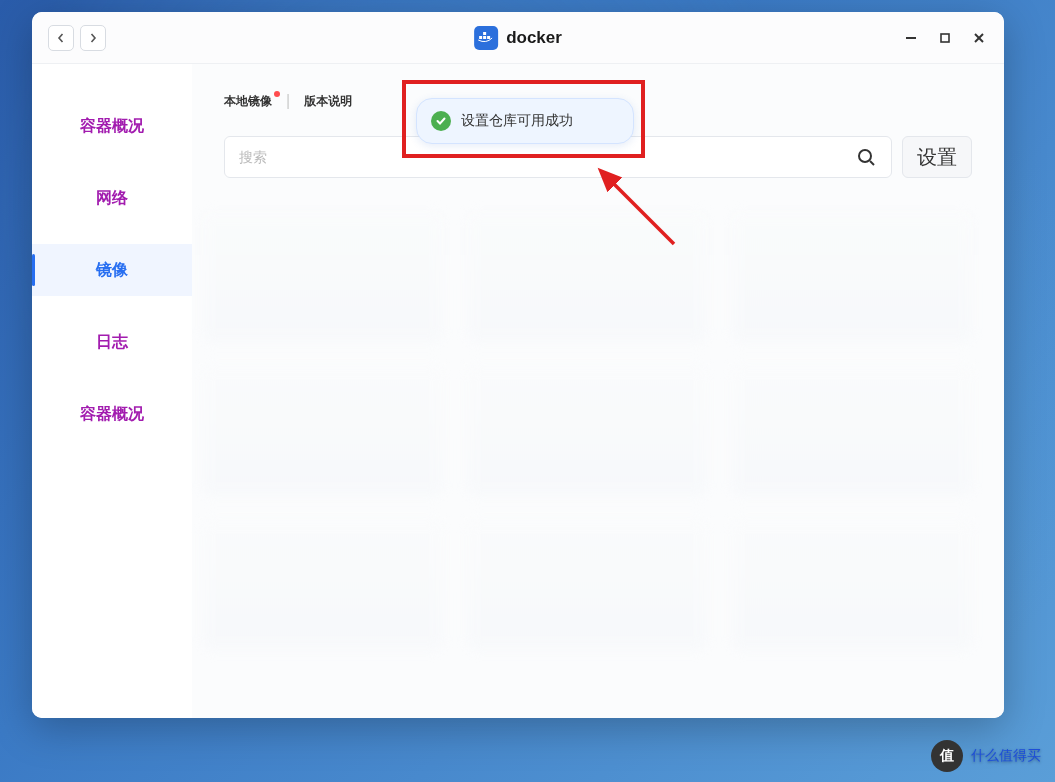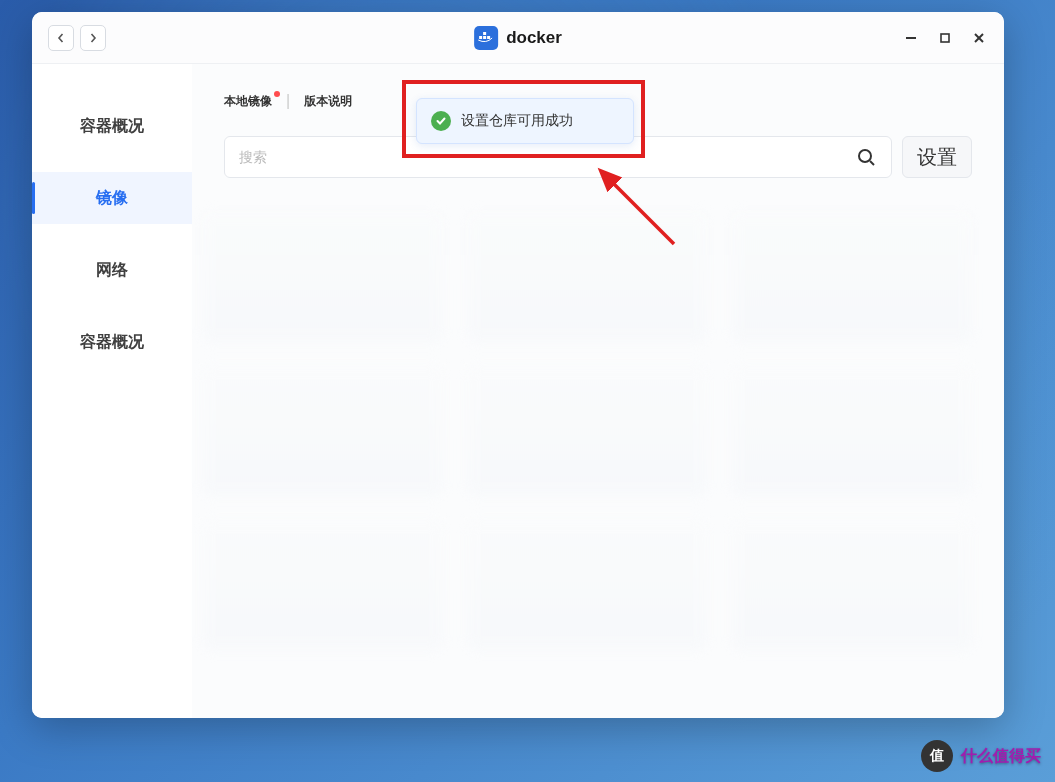--- a/index.html
+++ b/index.html
@@ -14,21 +14,21 @@
     .nav-btn svg { width: 10px; height: 10px; }
     .title-center { position: absolute; left: 50%; transform: translateX(-50%); display: flex; align-items: center; gap: 8px; }
     .docker-logo { width: 24px; height: 24px; background: #2b6fdc; border-radius: 5px; display: flex; align-items: center; justify-content: center; }
     .title-text { font-size: 17px; font-weight: 600; color: #1a1a1a; }
     .win-buttons { margin-left: auto; display: flex; gap: 16px; }
     .win-btn { width: 18px; height: 18px; display: flex; align-items: center; justify-content: center; cursor: pointer; color: #333; }
     
     .body { flex: 1; display: flex; overflow: hidden; }
     
     .sidebar { width: 160px; padding-top: 36px; background: #fff; }
-    .side-item { height: 52px; display: flex; align-items: center; justify-content: center; font-size: 16px; font-weight: 600; color: #404040; cursor: pointer; margin-bottom: 20px; }
+    .side-item { height: 52px; display: flex; align-items: center; justify-content: center; font-size: 16px; font-weight: 600; color: #a21caf; cursor: pointer; margin-bottom: 20px; }
     .side-item.active { color: #276ef1; background: #f0f5ff; position: relative; }
     .side-item.active::before { content: ''; position: absolute; left: 0; top: 10px; bottom: 10px; width: 3px; background: #276ef1; border-radius: 2px; }
     
     .main { flex: 1; padding: 28px 32px; background: #fbfcfd; position: relative; }
     
     .tabs { display: flex; align-items: center; gap: 14px; margin-bottom: 26px; }
     .tab { font-size: 12px; font-weight: 600; color: #333; cursor: pointer; position: relative; }
     .tab .notif-dot { position: absolute; top: -2px; right: -8px; width: 6px; height: 6px; background: #ff4d4f; border-radius: 50%; }
     .tab-sep { color: #ccc; font-size: 16px; }
     
@@ -36,30 +36,30 @@
     .search-box { flex: 1; height: 42px; border: 1px solid #e4e7ec; border-radius: 6px; display: flex; align-items: center; padding: 0 14px; background: #fff; }
     .search-box input { flex: 1; border: none; outline: none; font-size: 14px; color: #333; background: transparent; }
     .search-box input::placeholder { color: #bbb; }
     .search-icon { color: #555; }
     .action-btn { height: 42px; padding: 0 14px; border: 1px solid #e4e7ec; border-radius: 6px; background: #f6f7f9; color: #333; font-size: 20px; cursor: pointer; display: flex; align-items: center; }
     
     .content-blur { flex: 1; position: absolute; top: 140px; left: 10px; right: 32px; bottom: 0; display: grid; grid-template-columns: repeat(3, 1fr); grid-auto-rows: 130px; gap: 24px; padding-top: 8px; }
     .blur-card { background: linear-gradient(180deg, #fafbfc 0%, #f5f7fa 100%); border-radius: 8px; filter: blur(6px); opacity: 0.6; }
     
     .toast-highlight { position: absolute; top: 80px; left: 402px; width: 243px; height: 78px; border: 4px solid #e02020; pointer-events: none; z-index: 20; }
-    .toast { position: absolute; top: 98px; left: 416px; width: 218px; height: 46px; background: #eef5ff; border: 1px solid #d4e4ff; border-radius: 6px; display: flex; align-items: center; padding: 0 14px; gap: 10px; z-index: 15; box-shadow: 0 2px 8px rgba(40,100,200,0.12); }
+    .toast { position: absolute; top: 98px; left: 416px; width: 218px; height: 46px; background: #eef5ff; border: 1px solid #d4e4ff; border-radius: 16px; display: flex; align-items: center; padding: 0 14px; gap: 10px; z-index: 15; box-shadow: 0 2px 8px rgba(40,100,200,0.12); }
     .toast-check { width: 20px; height: 20px; background: #4caf50; border-radius: 50%; display: flex; align-items: center; justify-content: center; flex-shrink: 0; }
     .toast-text { font-size: 14px; color: #333; font-weight: 500; }
     
     .arrow-annotation { position: absolute; top: 166px; left: 596px; z-index: 18; pointer-events: none; }
     
     .watermark { position: absolute; bottom: 10px; right: 14px; display: flex; align-items: center; gap: 8px; z-index: 30; }
     .wm-circle { width: 32px; height: 32px; background: #333; border-radius: 50%; display: flex; align-items: center; justify-content: center; }
     .wm-circle-text { color: #fff; font-size: 14px; font-weight: bold; }
-    .wm-text { color: #a21caf; font-size: 16px; font-weight: 700; text-shadow: 0 1px 3px rgba(0,0,0,0.4); }
+    .wm-text { color: #1d4ed8; font-size: 14px; font-weight: 400; text-shadow: 0 1px 3px rgba(0,0,0,0.4); }
   </style>
 </head>
 <body>
 
 <div class="window">
   <div class="titlebar">
     <div class="nav-buttons">
       <div class="nav-btn">
         <svg viewBox="0 0 10 10">
             <path d="M6.5 1 L3 5 L6.5 9" fill="none" stroke="#555" stroke-width="1.6"></path>
@@ -99,22 +99,23 @@
             <line x1="3" y1="3" x2="11" y2="11" stroke="#333" stroke-width="2"></line>
             <line x1="11" y1="3" x2="3" y2="11" stroke="#333" stroke-width="2"></line>
           </svg>
       </div>
     </div>
   </div>
 
   <div class="body">
     <div class="sidebar">
       <div class="side-item">容器概况</div>
+      <div class="side-item">网络</div>
       <div class="side-item active">镜像</div>
-      <div class="side-item">网络</div>
+      <div class="side-item">日志</div>
       <div class="side-item">容器概况</div>
     </div>
 
     <div class="main">
       <div class="tabs">
         <div class="tab">
           <span>本地镜像</span>
           <span class="notif-dot"></span>
         </div>
         <span class="tab-sep">|</span>

